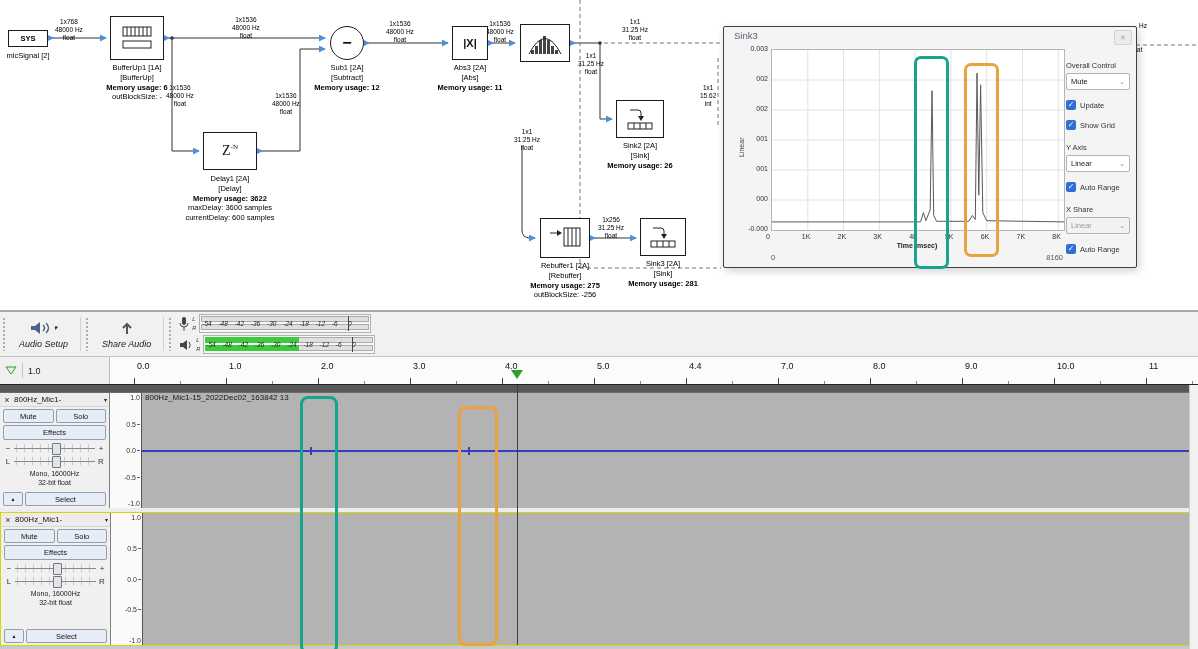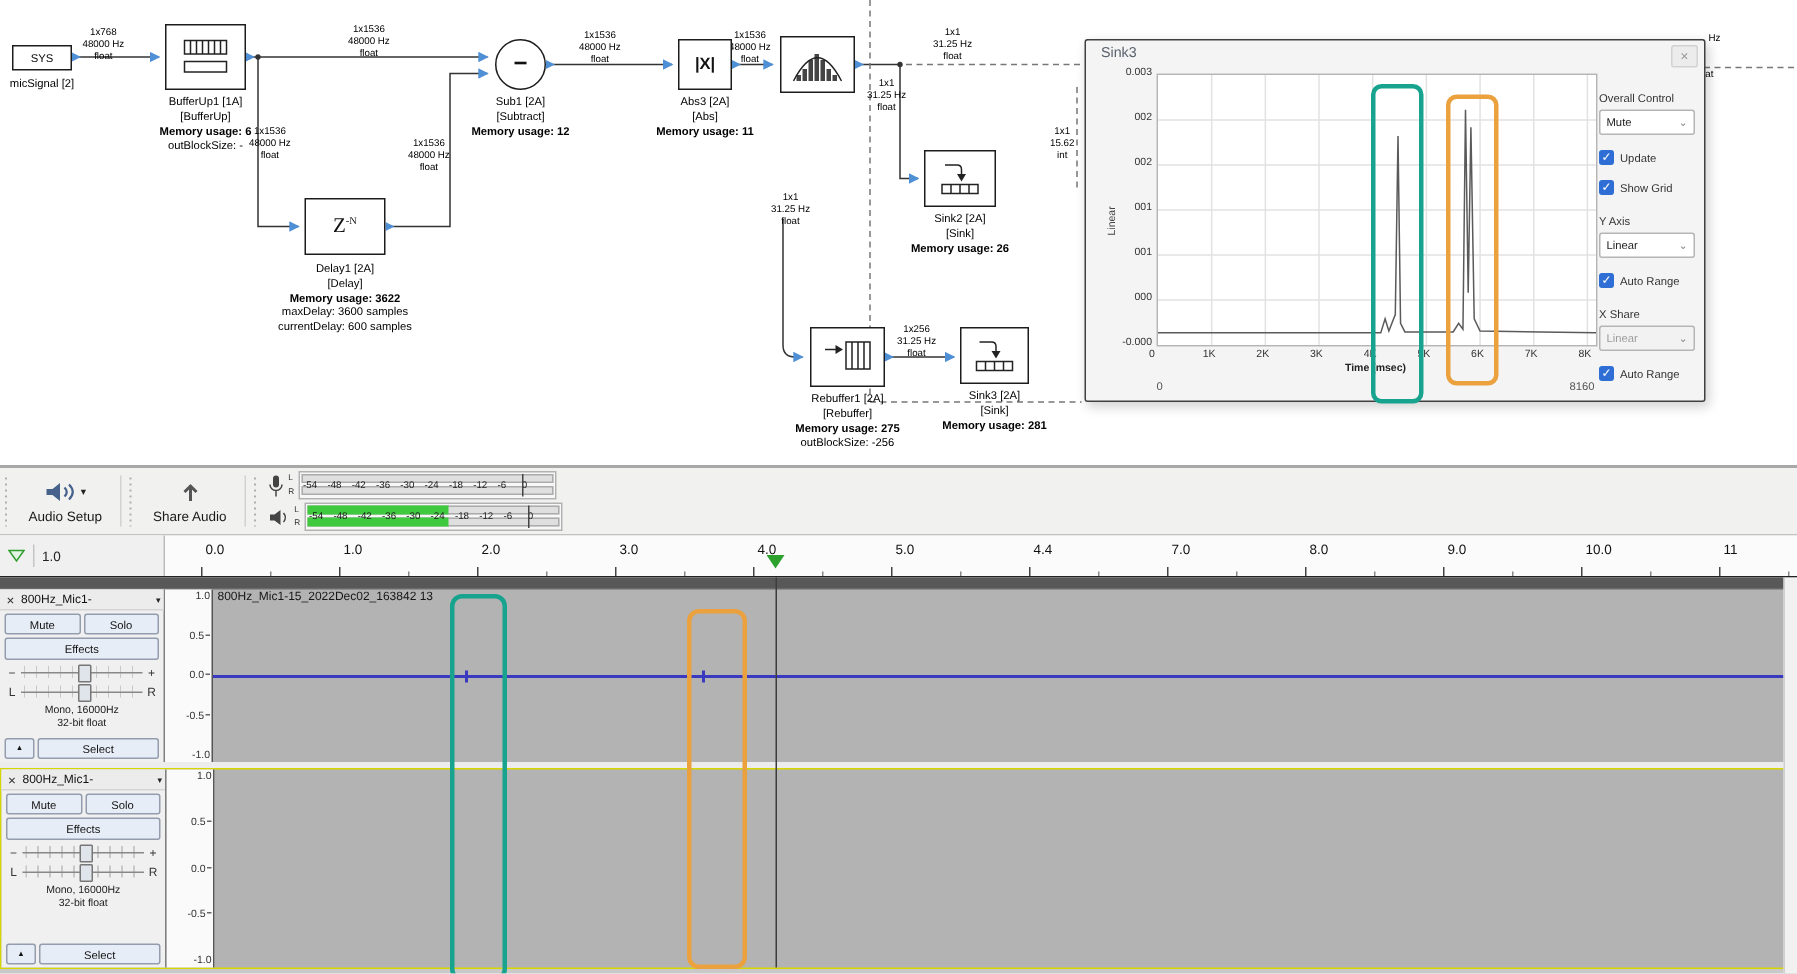--- a/index.html
+++ b/index.html
@@ -44,21 +44,21 @@
   .sel .caret{color:#888;font-size:7px;}
   .sel.disabled{background:#f2f2f2;color:#9c9c9c;}
   .cbrow{display:flex;align-items:center;gap:4px;margin-top:10px;}
   .cb{width:10px;height:10px;background:#2f6ed5;border-radius:2px;color:#fff;font-size:8px;
       display:flex;align-items:center;justify-content:center;line-height:1;flex:none;}
   .sect{margin-top:13px;margin-bottom:3px;}
   
   #audacity{position:absolute;left:0;top:310px;width:1198px;height:339px;background:#efefef;
             border-top:2px solid #a8a8a8;box-sizing:border-box;}
   #aud-toolbar{height:44px;background:#f1f1f0;border-bottom:1px solid #c2c2c2;display:flex;
-               align-items:stretch;}
+               align-items:stretch;font-style:italic;}
   .grip{width:5px;margin:5px 2px;background-image:radial-gradient(circle,#aeaeae 30%,transparent 34%);
         background-size:4px 4px;flex:none;}
   .tbtn{display:flex;flex-direction:column;align-items:center;justify-content:center;
         padding:2px 10px;gap:3px;}
   .tbtn .tlabel{font-size:9px;color:#1a1a1a;}
   .iconrow{display:flex;align-items:center;gap:2px;height:16px;}
   .tb-sep{width:1px;background:#d2d2d2;margin:5px 2px;}
   #meters{display:flex;flex-direction:column;justify-content:center;gap:2px;padding:2px 4px;}
   .meter-row{display:flex;align-items:center;gap:3px;height:19px;}
   .m-lr{display:flex;flex-direction:column;font-size:5.5px;line-height:1.5;color:#333;}
@@ -162,21 +162,21 @@
         <path d="M257,148 l6,3 l-6,3 z"></path>
           <path d="M364,40 l6,3 l-6,3 z"></path>
         <path d="M488,40 l6,3 l-6,3 z"></path>
           <path d="M570,40 l6,3 l-6,3 z"></path>
         <path d="M590,235 l6,3 l-6,3 z"></path>
       </g>
       <circle cx="600" cy="43" r="1.8" fill="#333"></circle>
       <circle cx="172" cy="38" r="1.8" fill="#333"></circle>
     </svg>
 
-    <div class="blk" style="left:8px;top:30px;width:40px;height:17px;">
+    <div class="blk" style="left:8px;top:30px;width:40px;height:17px;font-weight:bold;">
       <span style="font-size:7.5px;">SYS</span>
     </div>
     <div class="blk" style="left:110px;top:16px;width:54px;height:44px;">
       <svg width="34" height="28" viewBox="0 0 34 28">
         <rect x="3" y="3" width="28" height="9" fill="none" stroke="#222"></rect>
         <path d="M7,3V12 M11,3V12 M15,3V12 M19,3V12 M23,3V12 M27,3V12" stroke="#222"></path>
         <rect x="3" y="17" width="28" height="7" fill="none" stroke="#222"></rect>
       </svg>
     </div>
     <div class="blk" style="left:203px;top:132px;width:54px;height:38px;">

